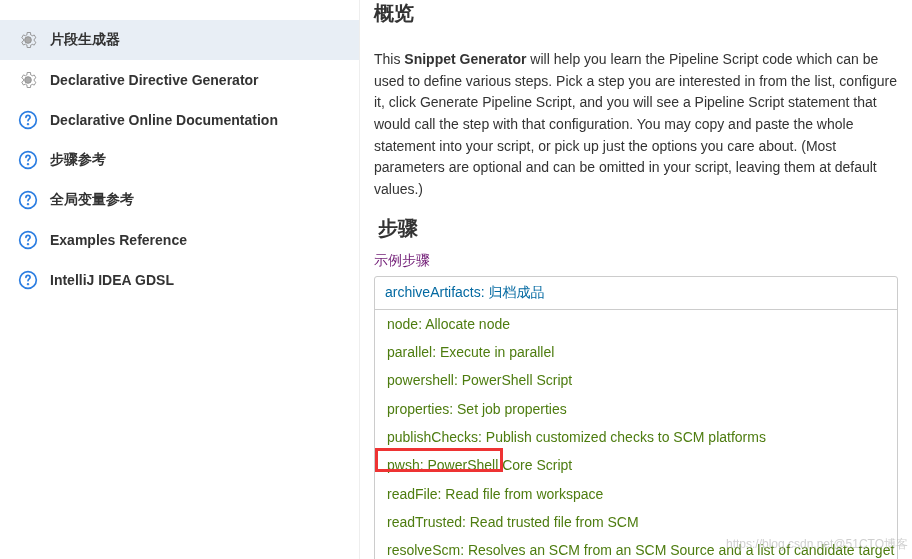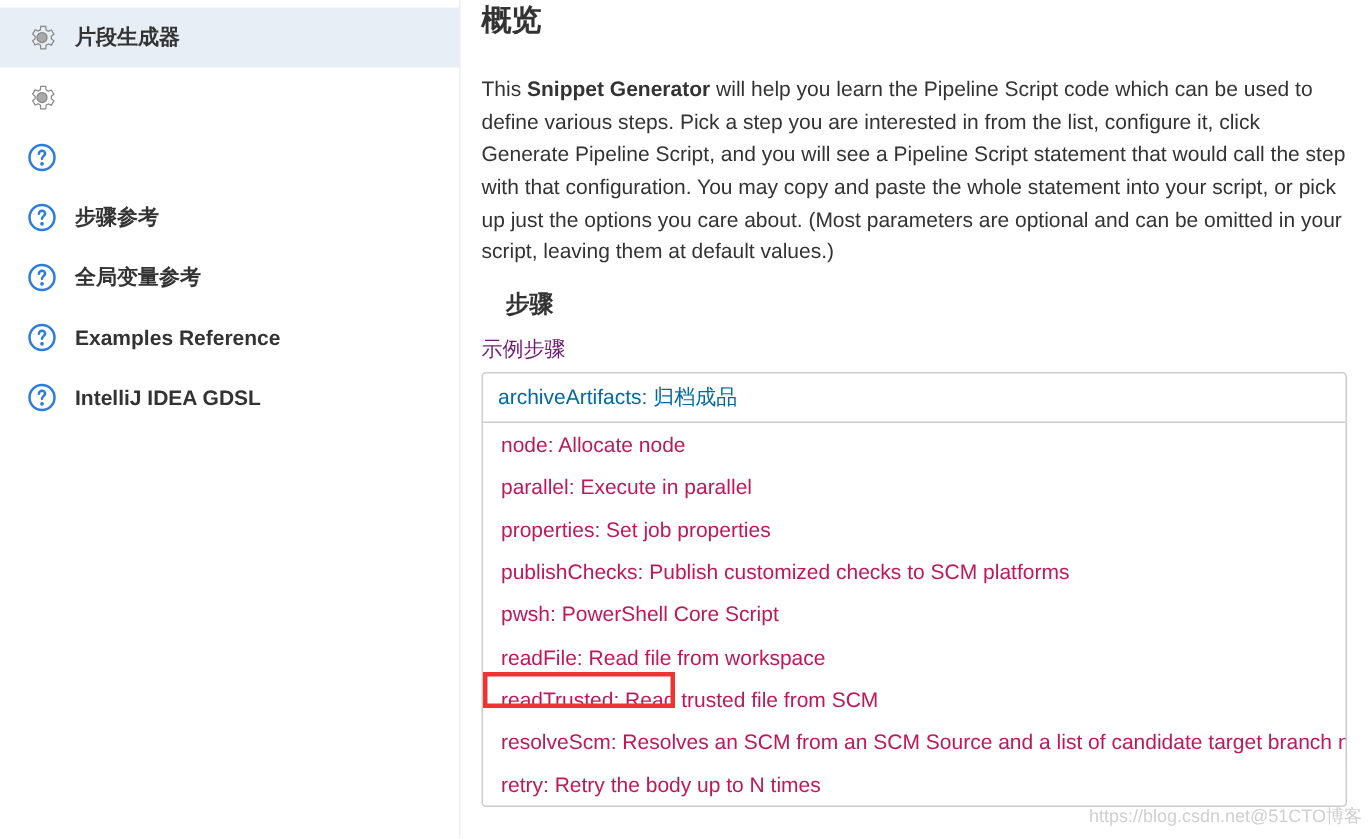--- a/index.html
+++ b/index.html
@@ -1,31 +1,31 @@
 <!DOCTYPE html>
 <html><head>
   <meta charset="utf-8">
   <style>
     * { margin: 0; padding: 0; box-sizing: border-box; }
     body { font-family: -apple-system, BlinkMacSystemFont, "Segoe UI", Arial, sans-serif; font-size: 14px; color: #333; background: #fff; display: flex; width: 912px; height: 559px; overflow: hidden; }
-    .sidebar { width: 307px; background: #fff; border-right: 1px solid #eee; padding-top: 5px; }
+    .sidebar { width: 360px; background: #fff; border-right: 1px solid #eee; padding-top: 20px; }
     .nav-item { display: flex; align-items: center; padding: 10px 18px; cursor: pointer; gap: 12px; }
     .nav-item.active { background: #e8eef5; }
     .nav-item span { font-weight: 600; color: #333; }
     .nav-icon { width: 20px; height: 20px; flex-shrink: 0; }
     .main { flex: 1; padding: 0 14px; overflow: hidden; position: relative; }
     .main h2 { font-size: 20px; font-weight: 700; margin: 0 0 22px; color: #333; }
     .main p { line-height: 1.55; color: #333; margin-bottom: 12px; }
     .main p strong { font-weight: 700; }
-    .section-title { font-size: 16px; font-weight: 700; margin: 14px 16px 10px; }
+    .section-title { font-size: 20px; font-weight: 700; margin: 14px 4px 10px; }
     .label { font-size: 14px; color: #701a75; margin-bottom: 6px; }
     .select-box { border: 1px solid #ccc; border-radius: 3px; background: #fff; margin-top: 4px; }
     .select-current { padding: 7px 10px; color: #0369a1; border-top-left-radius: 3px; border-top-right-radius: 3px; }
     .option-list { border-top: 1px solid #ccc; }
-    .option { padding: 4px 12px; color: #be185d; line-height: 1.45; cursor: pointer; white-space: nowrap; overflow: hidden; }
+    .option { padding: 4px 12px; color: #4d7c0f; line-height: 1.45; cursor: pointer; white-space: nowrap; overflow: hidden; }
     .red-box { position: absolute; border: 3px solid #e33; pointer-events: none; }
     .watermark { position: absolute; bottom: 6px; right: 4px; color: #bbb; font-size: 12px; opacity: .7; margin-top: 25px; }
     svg.gear { stroke: #888; fill: #999; }
     svg.help { stroke: #2b7de1; fill: none; }
   </style>
 </head>
 <body>
 
 <div class="sidebar">
     <div class="nav-item active">
@@ -33,27 +33,29 @@
         <path d="M12 8a4 4 0 100 8 4 4 0 000-8z" fill="#aaa"></path>
         <path d="M19.4 13a7.5 7.5 0 000-2l2.1-1.6-2-3.4-2.5 1a7.5 7.5 0 00-1.7-1L15 3h-4l-.3 2.9a7.5 7.5 0 00-1.7 1l-2.5-1-2 3.4L6.6 11a7.5 7.5 0 000 2l-2.1 1.6 2 3.4 2.5-1a7.5 7.5 0 001.7 1L11 21h4l.3-2.9a7.5 7.5 0 001.7-1l2.5 1 2-3.4z" fill="none" stroke="#888" stroke-width="1"></path>
       </svg>
       <span>片段生成器</span>
     </div>
     <div class="nav-item">
       <svg class="nav-icon gear" viewBox="0 0 24 24">
         <path d="M12 8a4 4 0 100 8 4 4 0 000-8z" fill="#aaa"></path>
         <path d="M19.4 13a7.5 7.5 0 000-2l2.1-1.6-2-3.4-2.5 1a7.5 7.5 0 00-1.7-1L15 3h-4l-.3 2.9a7.5 7.5 0 00-1.7 1l-2.5-1-2 3.4L6.6 11a7.5 7.5 0 000 2l-2.1 1.6 2 3.4 2.5-1a7.5 7.5 0 001.7 1L11 21h4l.3-2.9a7.5 7.5 0 001.7-1l2.5 1 2-3.4z" fill="none" stroke="#888" stroke-width="1"></path>
       </svg>
+      <span>Declarative Directive Generator</span>
     </div>
     <div class="nav-item">
       <svg class="nav-icon help" viewBox="0 0 24 24">
         <circle cx="12" cy="12" r="10" stroke="#2b7de1" stroke-width="2" fill="none"></circle>
         <path d="M9.5 9a2.5 2.5 0 015 0c0 1.5-2.5 2-2.5 4" stroke="#2b7de1" stroke-width="2" fill="none" stroke-linecap="round"></path>
         <circle cx="12" cy="17" r="1" fill="#2b7de1"></circle>
       </svg>
+      <span>Declarative Online Documentation</span>
     </div>
     <div class="nav-item">
       <svg class="nav-icon help" viewBox="0 0 24 24">
         <circle cx="12" cy="12" r="10" stroke="#2b7de1" stroke-width="2" fill="none"></circle>
         <path d="M9.5 9a2.5 2.5 0 015 0c0 1.5-2.5 2-2.5 4" stroke="#2b7de1" stroke-width="2" fill="none" stroke-linecap="round"></path>
         <circle cx="12" cy="17" r="1" fill="#2b7de1"></circle>
       </svg>
       <span>步骤参考</span>
     </div>
     <div class="nav-item">
@@ -87,20 +89,21 @@
   <p>
     <span>This </span><strong>Snippet Generator</strong><span> will help you learn the Pipeline Script code which can be used to define various steps. Pick a step you are interested in from the list, configure it, click Generate Pipeline Script, and you will see a Pipeline Script statement that would call the step with that configuration. You may copy and paste the whole statement into your script, or pick up just the options you care about. (Most parameters are optional and can be omitted in your script, leaving them at default values.)</span>
   </p>
   <div class="section-title">步骤</div>
   <div class="label">示例步骤</div>
   <div class="select-box">
     <div class="select-current">archiveArtifacts: 归档成品</div>
     <div class="option-list">
         <div class="option">node: Allocate node</div>
         <div class="option">parallel: Execute in parallel</div>
+        <div class="option">powershell: PowerShell Script</div>
         <div class="option">properties: Set job properties</div>
         <div class="option">publishChecks: Publish customized checks to SCM platforms</div>
         <div class="option">pwsh: PowerShell Core Script</div>
         <div class="option">readFile: Read file from workspace</div>
         <div class="option">readTrusted: Read trusted file from SCM</div>
         <div class="option">resolveScm: Resolves an SCM from an SCM Source and a list of candidate target branch names</div>
         <div class="option">retry: Retry the body up to N times</div>
       </div>
   </div>
   <div class="red-box" style="left:15px; top:448px; width:128px; height:24px;"></div>

